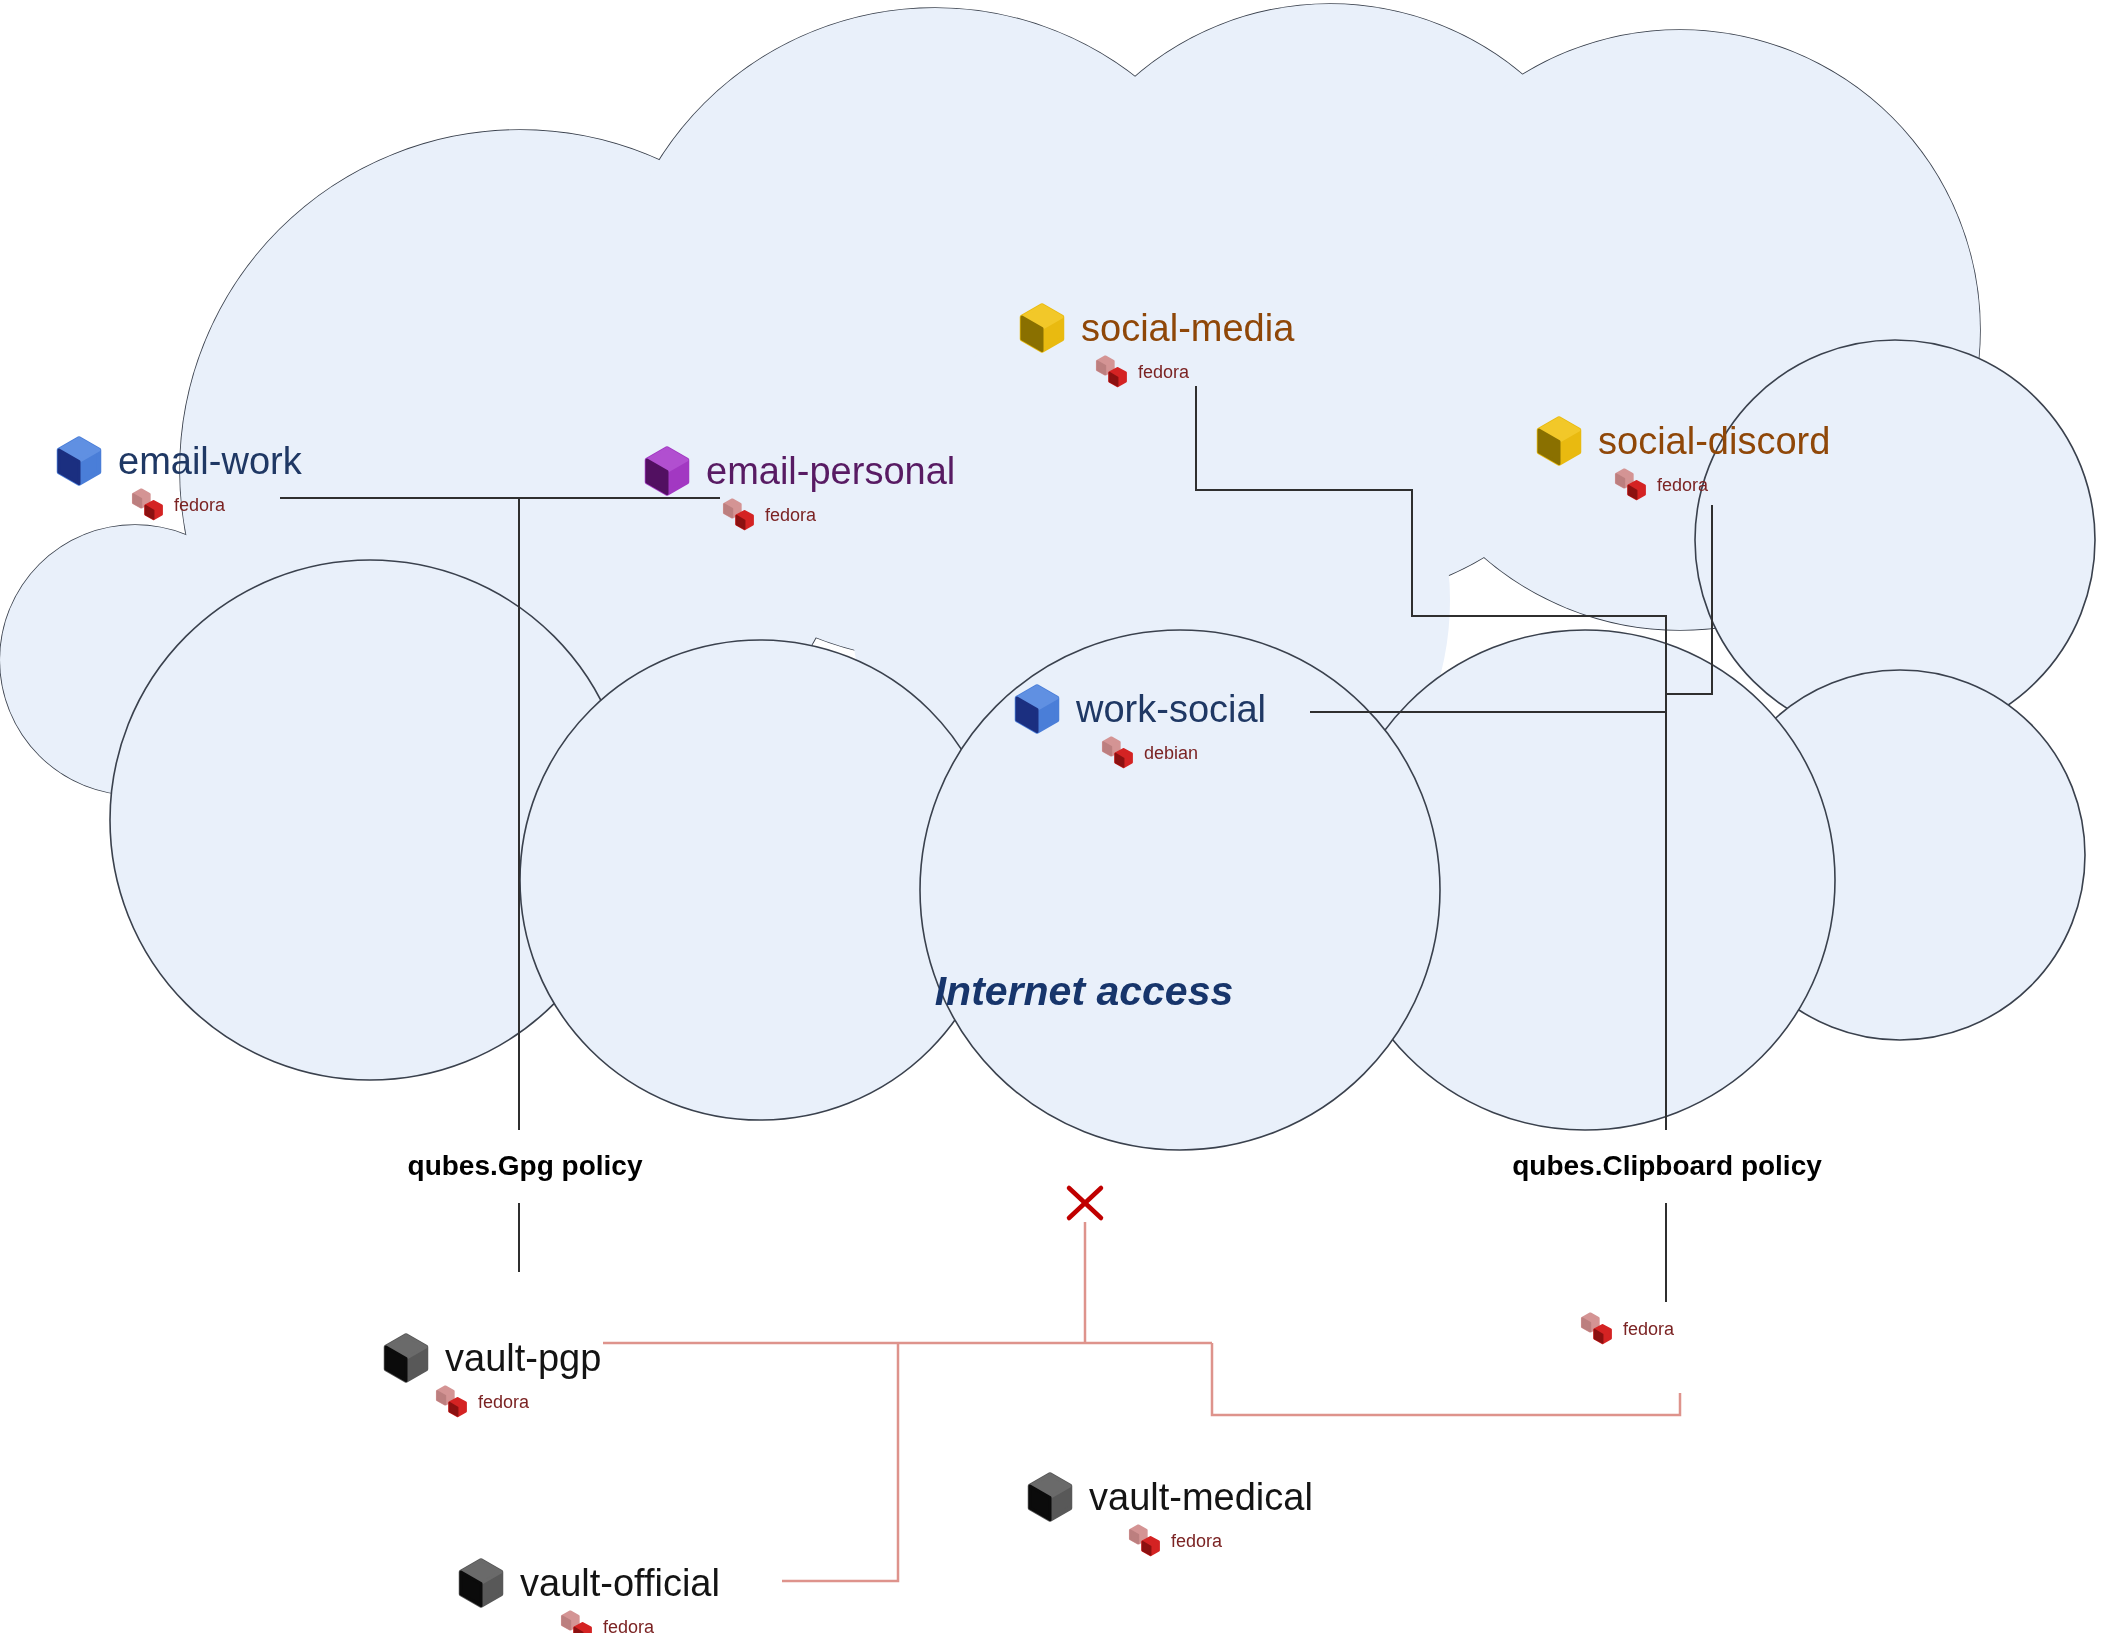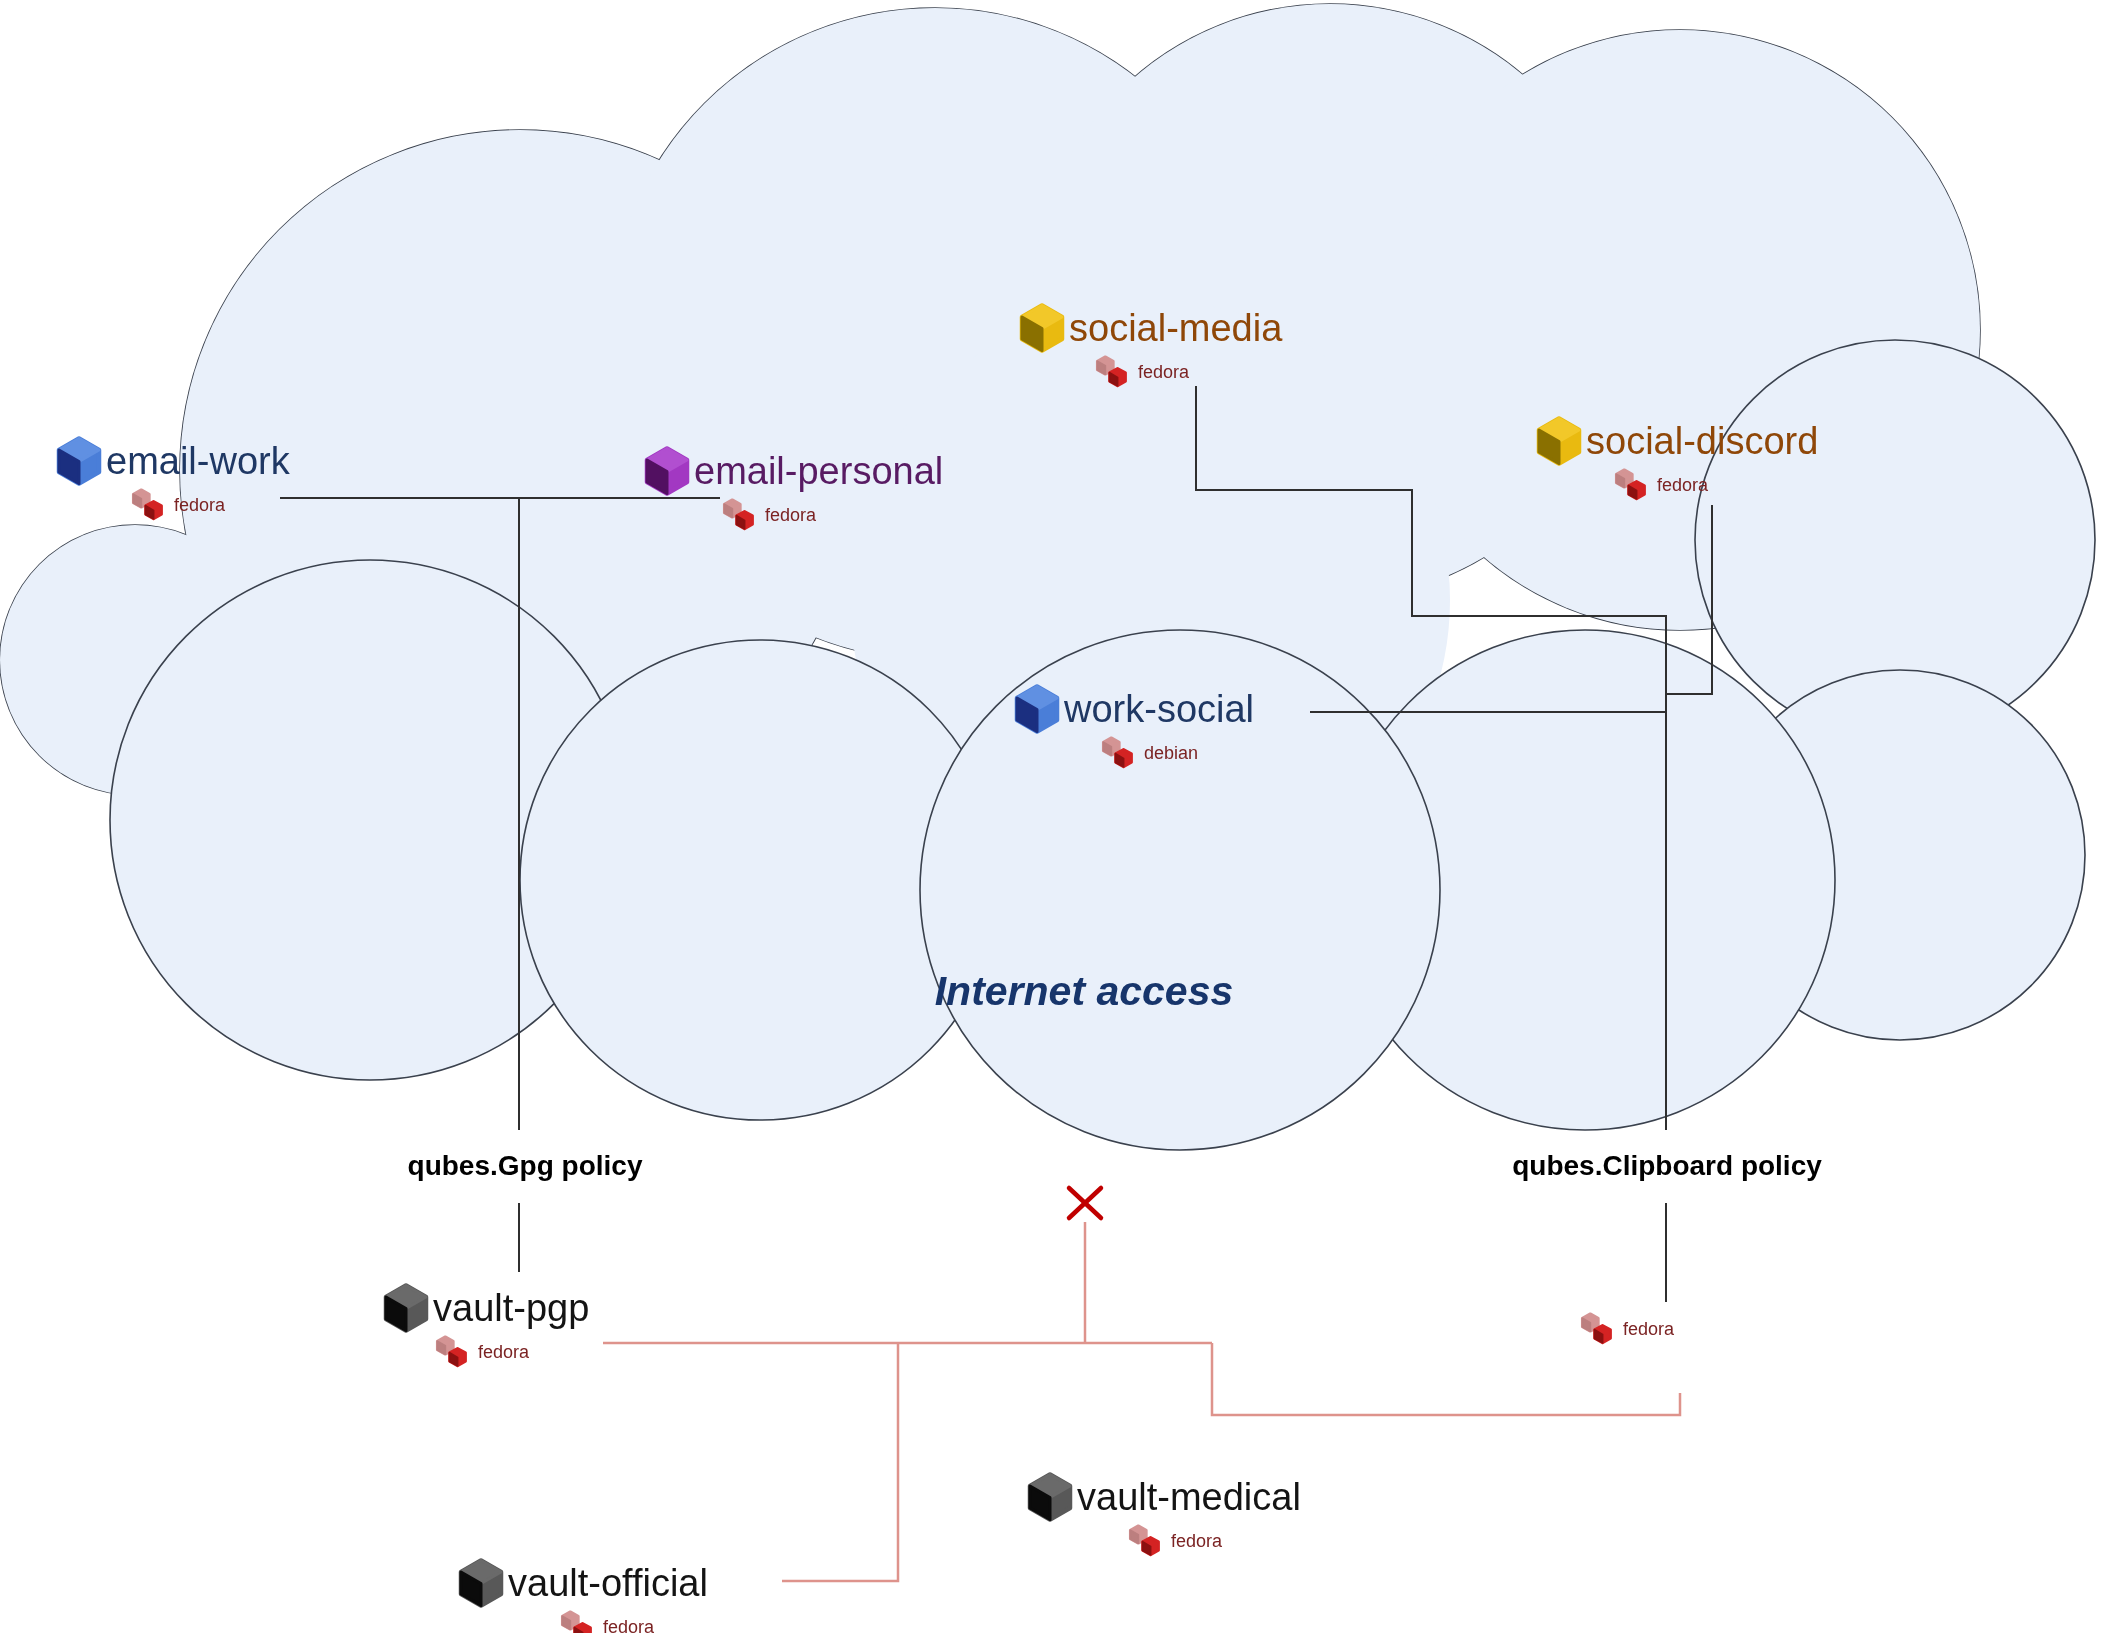--- a/index.html
+++ b/index.html
@@ -2,21 +2,21 @@
 <html><head>
 <meta charset="utf-8">
 <style>
   html,body{margin:0;padding:0;background:#ffffff;}
   #stage{
     position:relative;width:2110px;height:1633px;overflow:hidden;
     font-family:"Liberation Sans", sans-serif;background:#ffffff;
   }
   #diagram-svg{position:absolute;left:0;top:0;z-index:0;}
   .node{position:absolute;z-index:2;}
-  .nrow{display:flex;align-items:center;height:50px;gap:2px;}
+  .nrow{display:flex;align-items:center;height:50px;gap:14px;}
   .qicon{width:50px;height:50px;flex:0 0 auto;}
   .nlabel{font-size:38px;line-height:1;white-space:nowrap;letter-spacing:0px;}
   .drow{display:flex;align-items:center;gap:7px;margin-top:0px;height:38px;}
   .dicon{width:37px;height:36px;flex:0 0 auto;}
   .dlabel{font-size:18px;color:#7b2323;white-space:nowrap;}
   .c-navy{color:#1f3864;}
   .c-plum{color:#581b63;}
   .c-brown{color:#8f4708;}
   .c-vault{color:#141414;}
   .policy-label{
@@ -191,21 +191,21 @@
       <span class="nlabel c-navy">work-social</span>
     </div>
     <div class="drow" style="margin-left:88px;">
       <svg class="dicon">
           <use href="#distro-cubes"></use>
         </svg>
       <span class="dlabel">debian</span>
     </div>
   </div>
 
-  <div class="node" style="left:381px;top:1283px;">
+  <div class="node" style="left:381px;top:1333px;">
     <div class="nrow">
       <svg class="qicon">
           <use href="#qube-dark"></use>
         </svg>
       <span class="nlabel c-vault">vault-pgp</span>
     </div>
     <div class="drow" style="margin-left:53px;">
       <svg class="dicon">
           <use href="#distro-cubes"></use>
         </svg>

